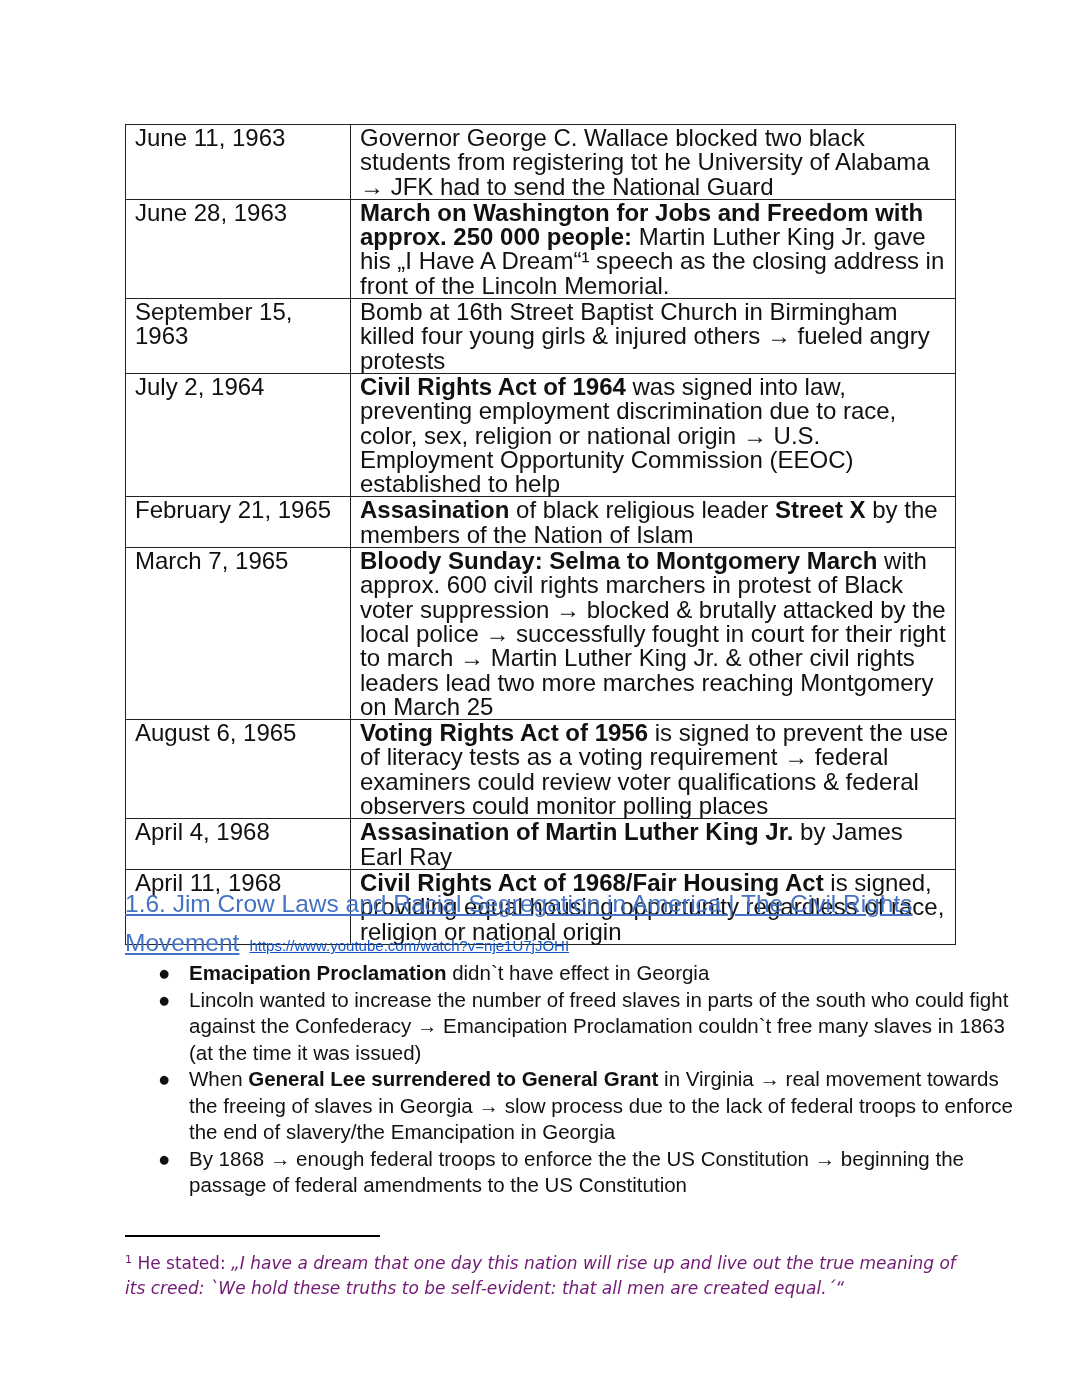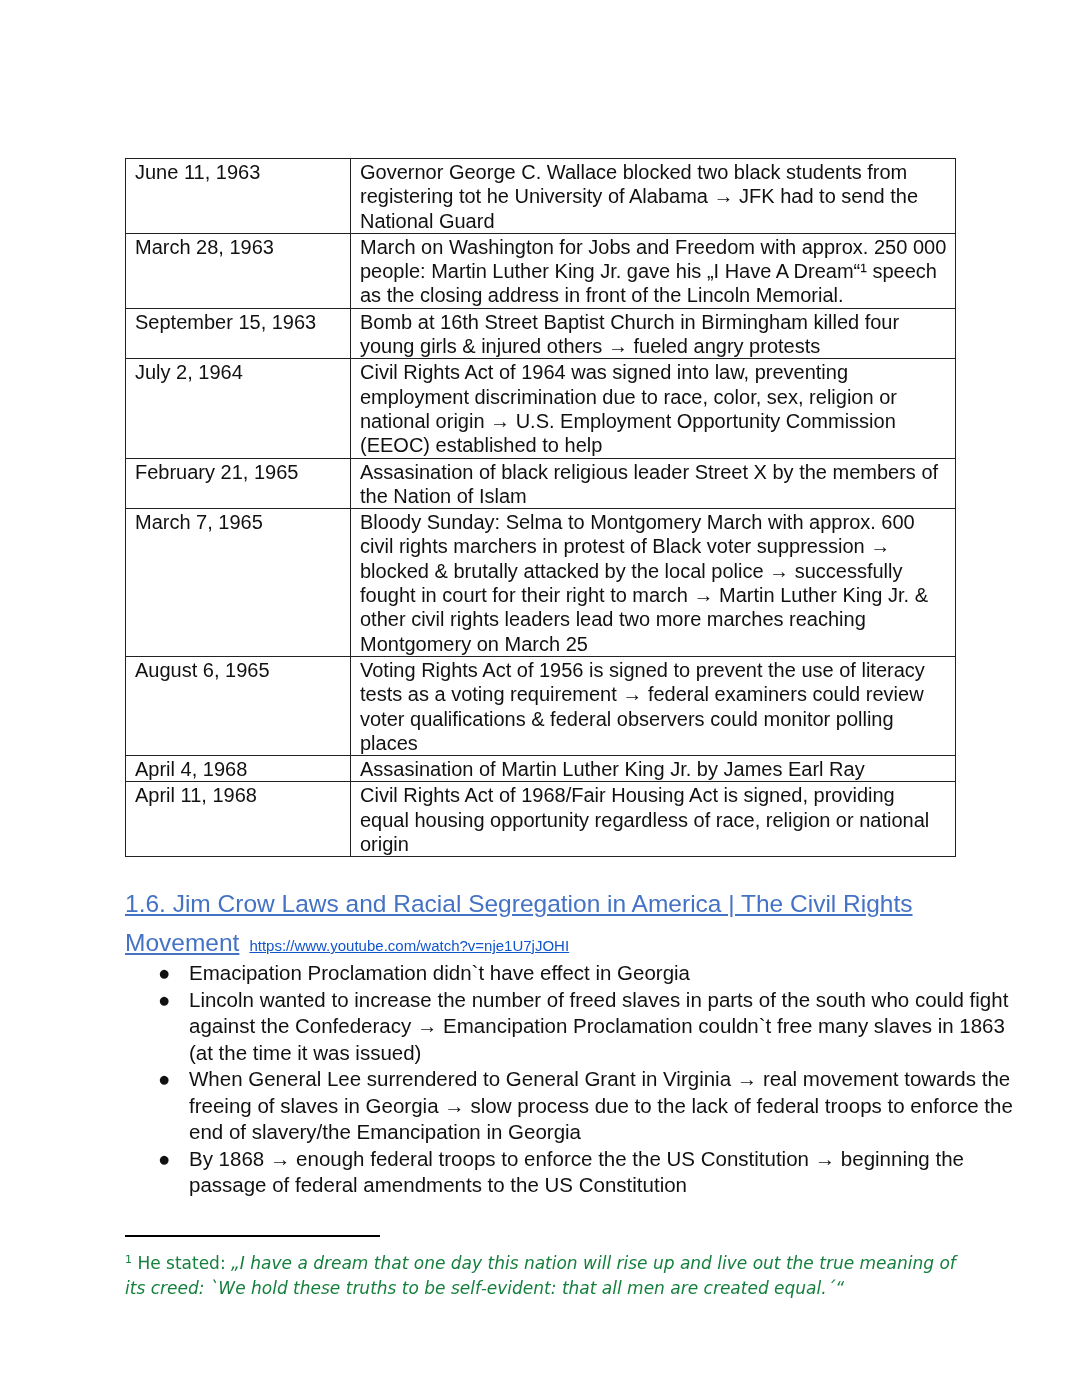--- a/index.html
+++ b/index.html
@@ -1,51 +1,51 @@
 <!DOCTYPE html>
 <html><head>
 <meta charset="utf-8">
 <style>
   html, body { margin: 0; padding: 0; background: #ffffff; }
   body { width: 1080px; height: 1397px; position: relative; overflow: hidden;
          font-family: "Liberation Sans", sans-serif; color: #111; }
   .page { position: absolute; left: 0; top: 0; width: 1080px; height: 1397px; }
   table.timeline { position: absolute; left: 125px; top: 124px; width: 831px;
-         border-collapse: collapse; font-size: 20px; line-height: 24.3px; margin-top: 34px; }
+         border-collapse: collapse; font-size: 24px; line-height: 24.3px; }
   table.timeline td { border: 1.3px solid #222; vertical-align: top; padding: 1px 6px 0 9px; }
   table.timeline td.date { width: 209px; }
   table.timeline td.desc { }
-  b { font-weight: normal; }
+  b { font-weight: bold; }
   .heading { position: absolute; left: 125px; top: 884px; width: 840px;
          font-size: 24.5px; line-height: 39px; color: #4472c4; }
   .heading a { color: #4472c4; text-decoration: underline; }
   .heading .url { font-size: 15px; color: #1155cc; margin-left: 10px; }
   ul.bullets { position: absolute; left: 125px; top: 960px; width: 835px; margin: 0;
          padding: 0 0 0 64px; font-size: 20.5px; line-height: 26.5px; list-style: none; }
   ul.bullets li { position: relative; }
   ul.bullets li .dot { position: absolute; left: -31px; top: 0; }
   .fn-rule { position: absolute; left: 125px; top: 1235px; width: 255px; height: 2px; background: #000; }
   .footnote { position: absolute; left: 125px; top: 1247px; width: 840px;
-         font-family: "DejaVu Sans", sans-serif; font-size: 17px; line-height: 25px; color: #15803d; }
+         font-family: "DejaVu Sans", sans-serif; font-size: 17px; line-height: 25px; color: #701a75; }
   .footnote sup { font-size: 11px; vertical-align: 6px; }
   .footnote i { font-style: italic; }
 </style>
 </head>
 <body>
 
 <div class="page">
 
   <table class="timeline">
     <tbody>
       <tr>
         <td class="date">June 11, 1963</td>
         <td class="desc"><b></b><span>Governor George C. Wallace blocked two black students from registering tot he University of Alabama → JFK had to send the National Guard</span></td>
       </tr>
       <tr>
-        <td class="date">March 28, 1963</td>
+        <td class="date">June 28, 1963</td>
         <td class="desc"><b>March on Washington for Jobs and Freedom with approx. 250 000 people:</b><span> Martin Luther King Jr. gave his „I Have A Dream“¹ speech as the closing address in front of the Lincoln Memorial.</span></td>
       </tr>
       <tr>
         <td class="date">September 15, 1963</td>
         <td class="desc"><b></b><span>Bomb at 16th Street Baptist Church in Birmingham killed four young girls &amp; injured others → fueled angry protests</span></td>
       </tr>
       <tr>
         <td class="date">July 2, 1964</td>
         <td class="desc"><b>Civil Rights Act of 1964</b><span> was signed into law, preventing employment discrimination due to race, color, sex, religion or national origin → U.S. Employment Opportunity Commission (EEOC) established to help</span></td>
       </tr>

